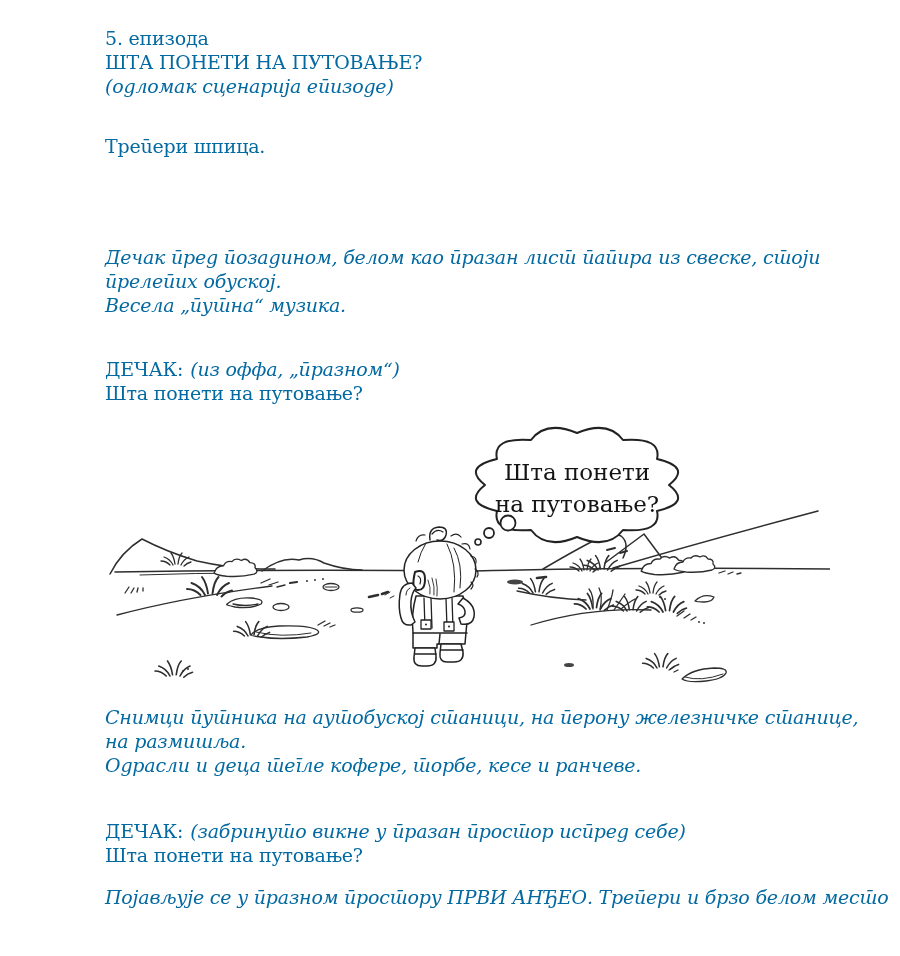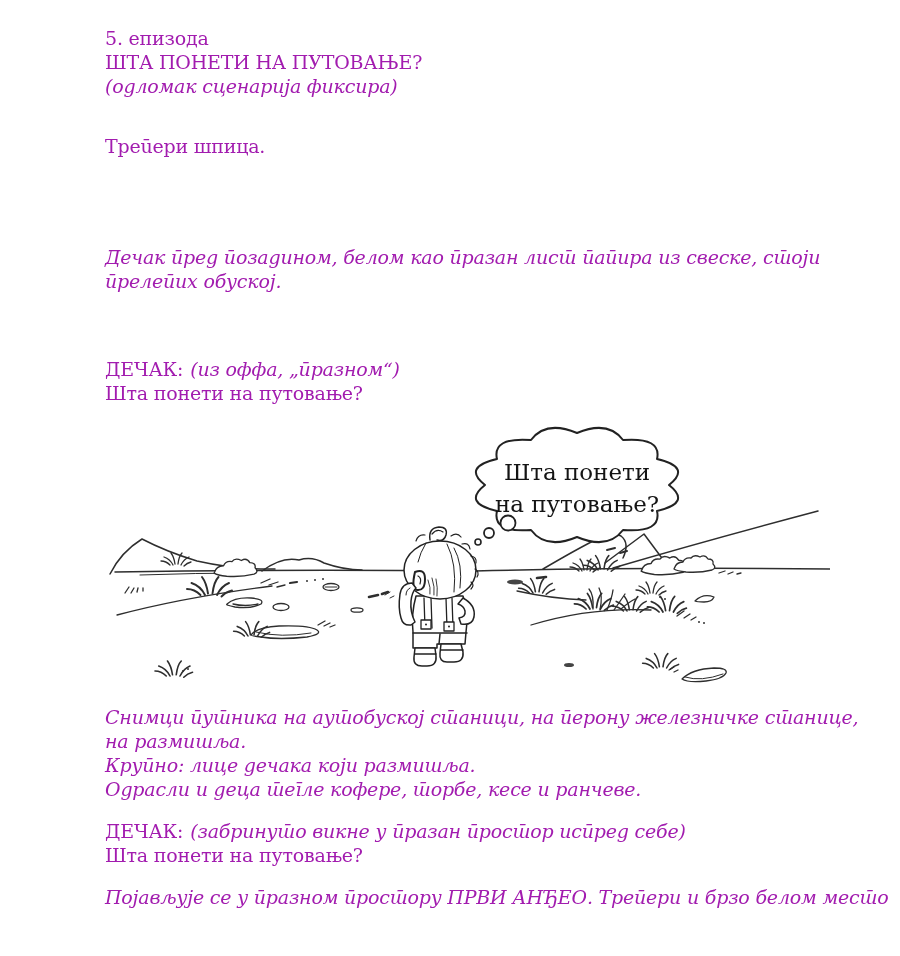--- a/index.html
+++ b/index.html
@@ -1,44 +1,45 @@
 <!DOCTYPE html>
 <html><head>
 <meta charset="utf-8">
 <style>
   html,body{margin:0;padding:0;background:#ffffff;}
   .page{
     position:relative;width:900px;height:956px;background:#ffffff;overflow:hidden;
-    font-family:"DejaVu Serif","Liberation Serif",serif;color:#a21caf;
+    font-family:"DejaVu Serif","Liberation Serif",serif;color:#0369a1;
   }
   .block{position:absolute;left:105px;}
   .ln{display:block;height:24px;line-height:24px;font-size:19px;white-space:nowrap;letter-spacing:-0.2px;}
   .up{font-style:normal;}
   .it{font-style:italic;}
   .dir{font-style:italic;margin-left:7px;}
   svg text{font-family:"DejaVu Serif","Liberation Serif",serif;}
 </style>
 </head>
 <body>
 
 <div class="page">
 
   <div class="block" style="top:26px">
     <span class="ln up">5. епизода</span>
     <span class="ln up">ШТА ПОНЕТИ НА ПУТОВАЊЕ?</span>
-    <span class="ln it">(оgломак сценарија фиксира)</span>
+    <span class="ln it">(оgломак сценарија еūизоgе)</span>
   </div>
 
   <div class="block" style="top:134px">
     <span class="ln up">Треūери шпица.</span>
   </div>
 
   <div class="block" style="top:245px">
     <span class="ln it">Дечак ūреg ūозаgином, белом као ūразан лисш̄ ūаūира из свеске, сш̄оји</span>
     <span class="ln it">ūрелеūих обуској.</span>
+    <span class="ln it">Весела „ūуш̄на“ музика.</span>
   </div>
 
   <div class="block" style="top:357px">
     <span class="ln"><span class="up">ДЕЧАК:</span><span class="dir">(из оффа, „ūразном“)</span></span>
     <span class="ln up">Шта понети на путовање?</span>
   </div>
 
   <svg style="position:absolute;left:85px;top:412px" width="745" height="275" viewBox="0 0 745 275">
     <defs>
       <g id="tuft" fill="none">
@@ -154,21 +155,20 @@
       <circle cx="404" cy="121" r="5" fill="#fff" stroke="#222" stroke-width="1.8"></circle>
       <circle cx="393" cy="130" r="3" fill="#fff" stroke="#222" stroke-width="1.6"></circle>
       <text x="492" y="68" text-anchor="middle" font-size="23" fill="#141414">Шта понети</text>
       <text x="492" y="100" text-anchor="middle" font-size="23" fill="#141414">на путовање?</text>
     </g>
   </svg>
 
   <div class="block" style="top:705px">
     <span class="ln it">Снимци ūуш̄ника на ауш̄обуској сш̄аници, на ūерону железничке сш̄анице,</span>
     <span class="ln it">на размишља.</span>
-    <span class="ln it">Круūно: лице gечака који размишља.</span>
     <span class="ln it">Оgрасли и gеца ш̄еīле кофере, ш̄орбе, кесе и ранчеве.</span>
   </div>
 
   <div class="block" style="top:819px">
     <span class="ln"><span class="up">ДЕЧАК:</span><span class="dir">(забринуш̄о викне у ūразан ūросш̄ор исūреg себе)</span></span>
     <span class="ln up">Шта понети на путовање?</span>
   </div>
 
   <div class="block" style="top:885px">
     <span class="ln it">Појављује се у ūразном ūросш̄ору ПРВИ АНЂЕО. Треūери и брзо белом месш̄о</span>

